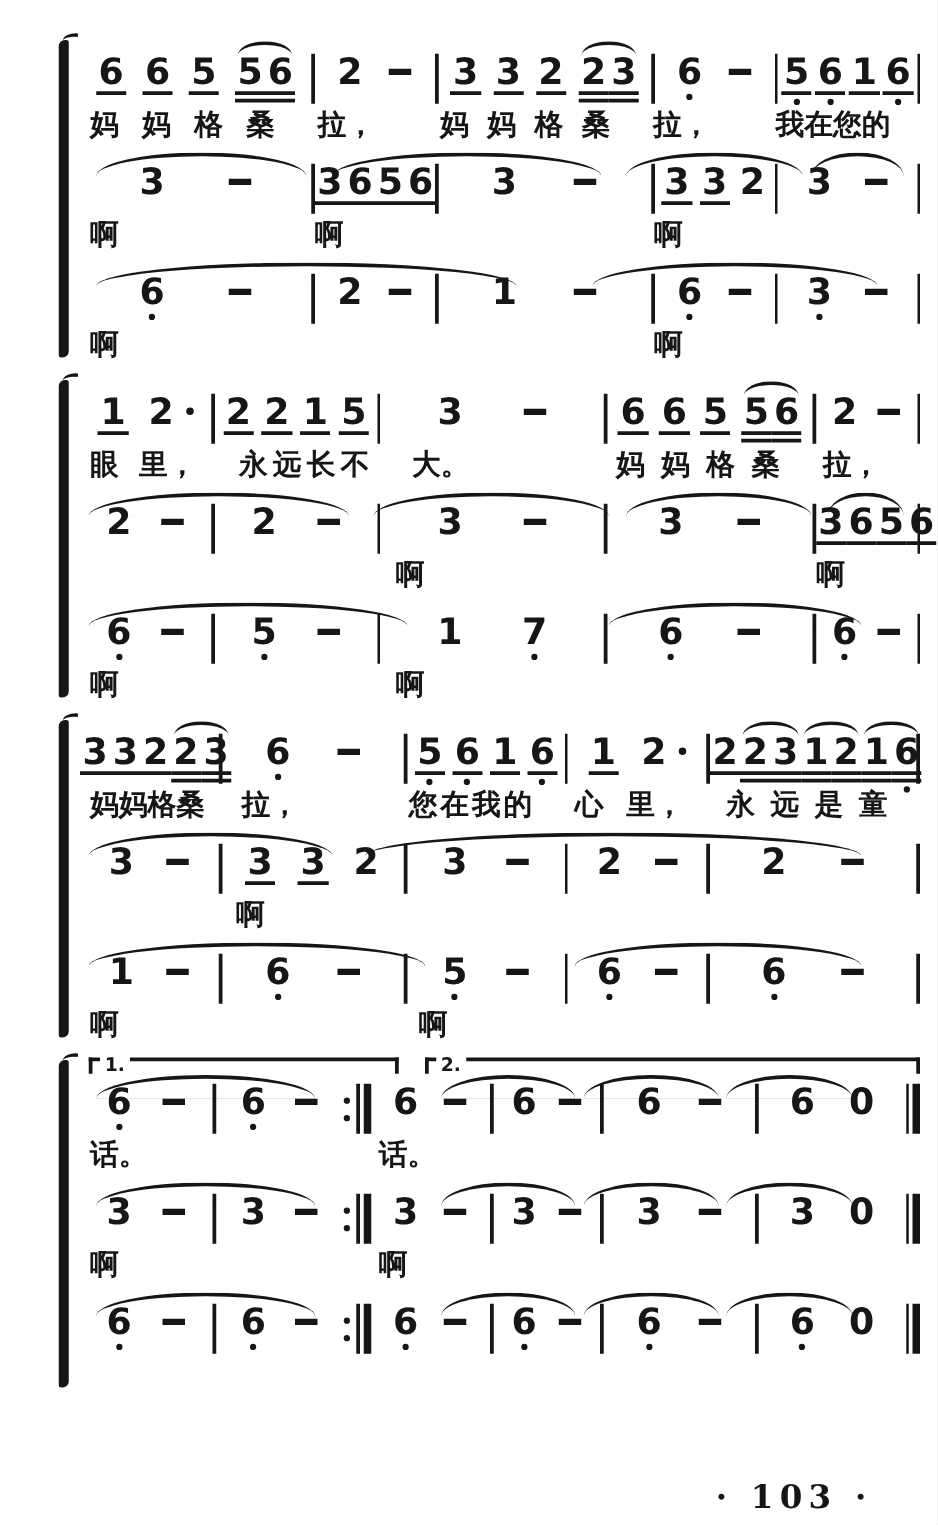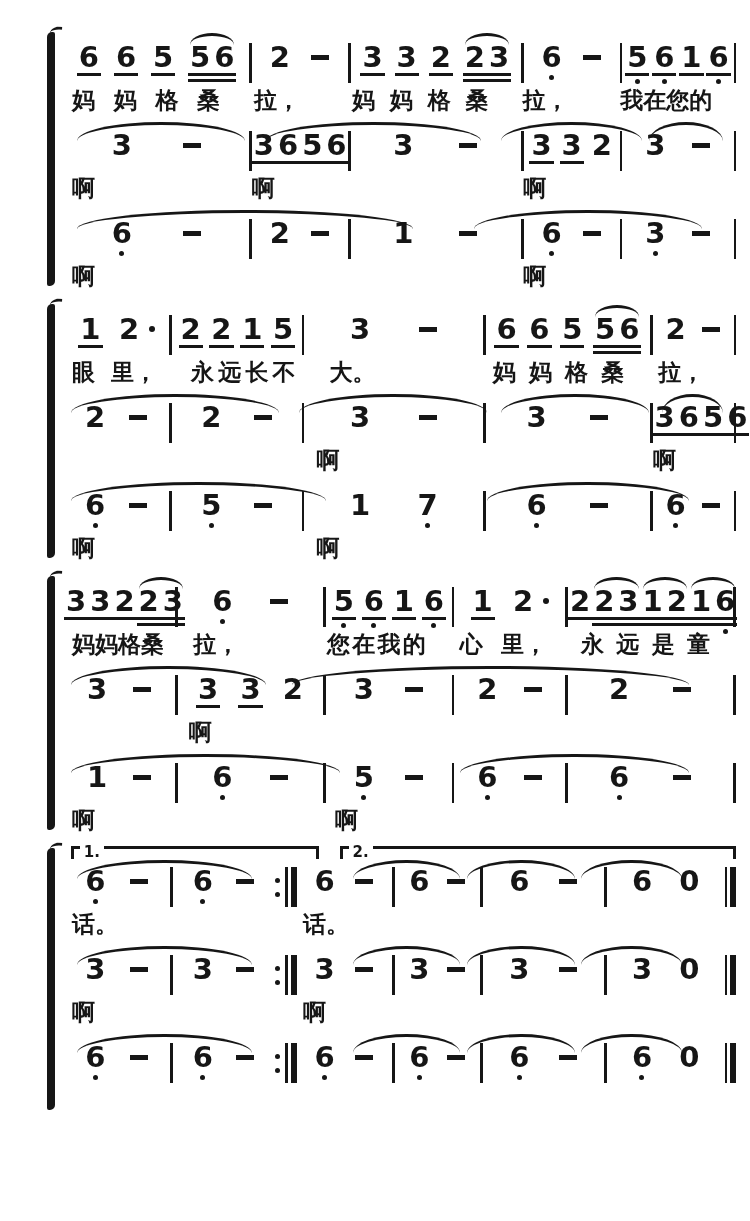--- a/index.html
+++ b/index.html
@@ -1408,14 +1408,15 @@
             <div class="lyrcell" style="flex-grow: 1.2;"></div>
             <div class="lyrcell" style="flex-grow: 0.95;"></div>
             <div class="lyrcell" style="flex-grow: 0.85;"></div>
             <div class="lyrcell" style="flex-grow: 1.2;"></div>
             <div class="lyrcell" style="flex-grow: 1.25;"></div>
           </div>
         </div>
       </div>
     </div>
   <div class="footer">
+    <div class="pagenum">· 103 ·</div>
   </div>
 </div>
 
 </body></html>

